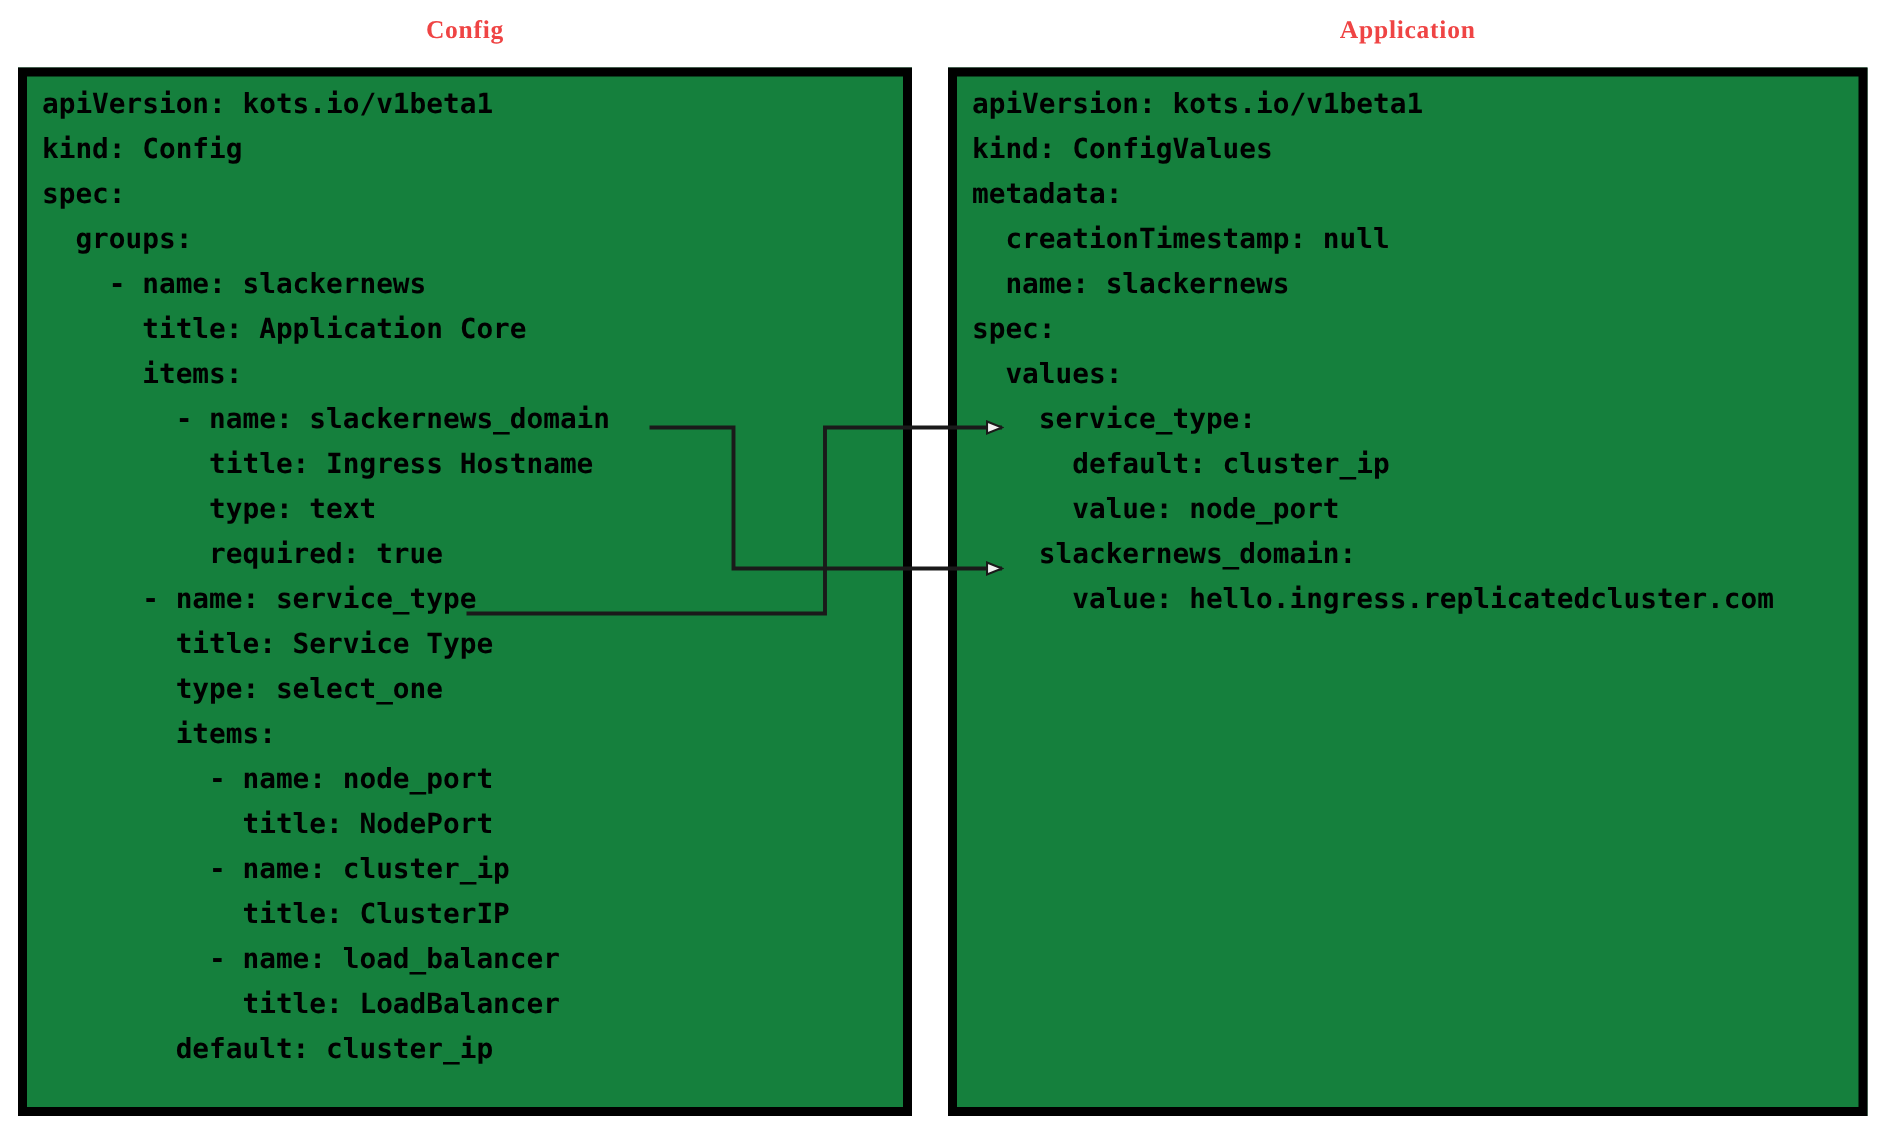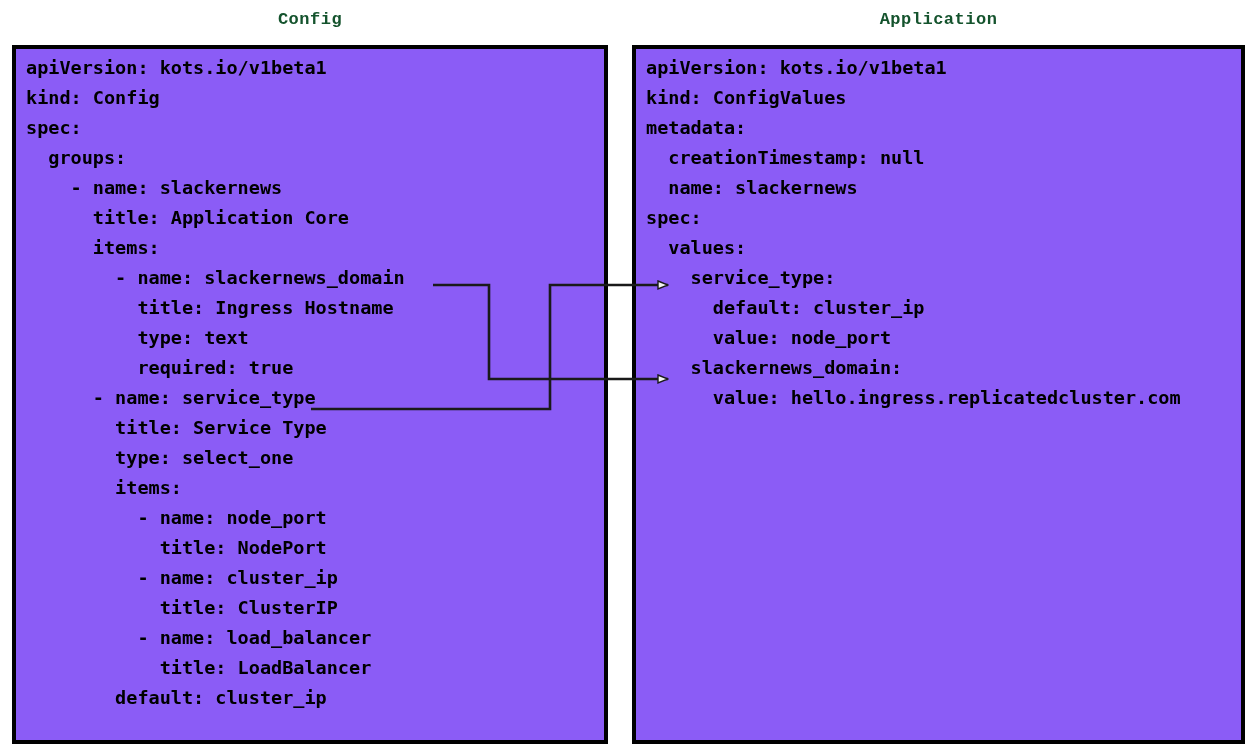--- a/index.html
+++ b/index.html
@@ -7,35 +7,35 @@
     width:1258px;height:756px;
     background:#ffffff;
     font-family:"DejaVu Sans Mono","Liberation Mono",monospace;
     overflow:hidden;
     position:relative;
   }
   .stage{position:absolute;left:0;top:0;width:1258px;height:756px;}
 
   .panel-title{
     position:absolute;
-    font-family:Liberation Mono, monospace;
+    font-family:Liberation Serif, serif;
     font-weight:bold;
     font-size:17px;
-    color:#14532d;
+    color:#ef4444;
     text-align:center;
     letter-spacing:0.5px;
     white-space:nowrap;
   }
   #title-config{left:12px;top:10px;width:596px;}
   #title-configvalues{left:632px;top:10px;width:613px;}
 
   .panel{
     position:absolute;
-    background:#8b5cf6;
-    border:4px solid #000000;
+    background:#15803d;
+    border:6px solid #000000;
     box-sizing:border-box;
     overflow:hidden;
   }
   #panel-config{left:12px;top:45px;width:596px;height:699px;}
   #panel-configvalues{left:632px;top:45px;width:613px;height:699px;}
 
   .yaml{
     position:absolute;
     left:10px;
     top:4px;

